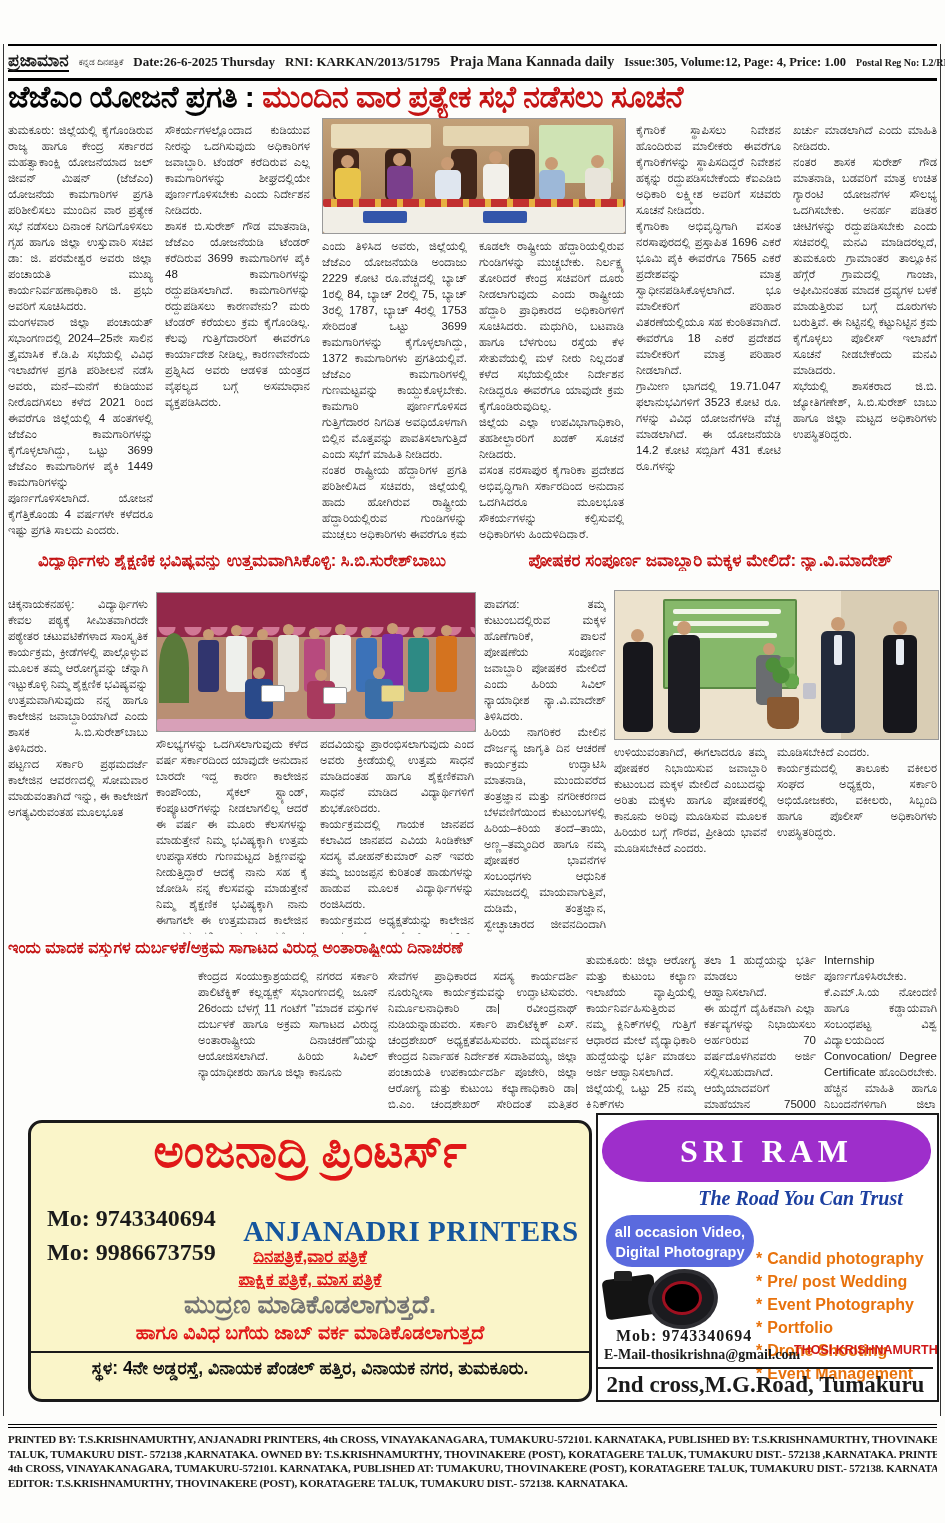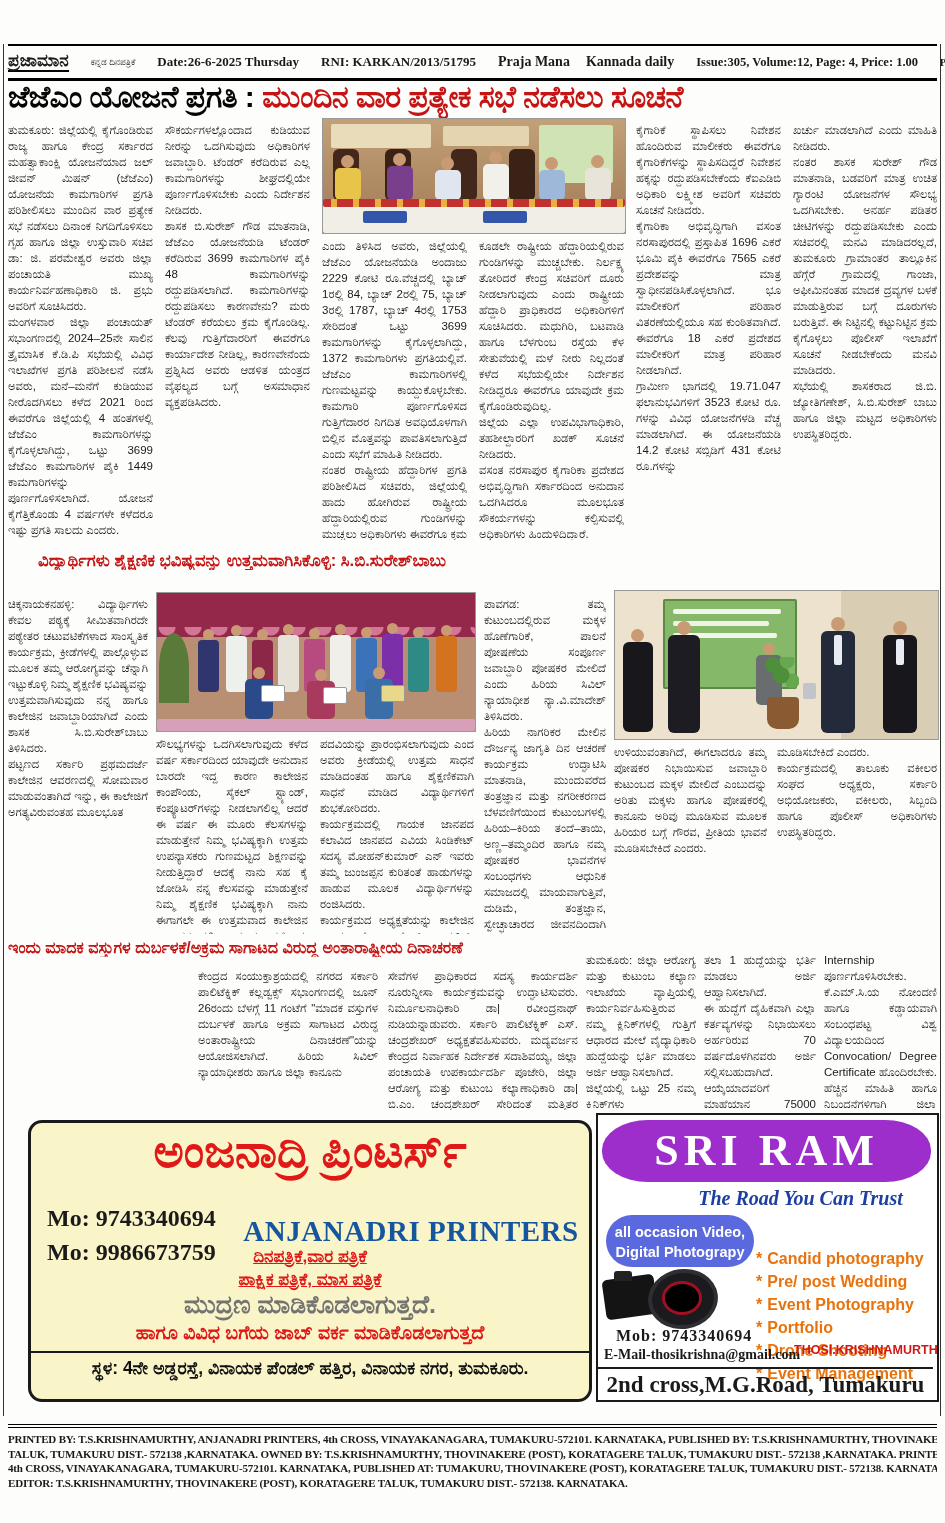--- a/index.html
+++ b/index.html
@@ -2,21 +2,21 @@
 <html><head>
 <meta charset="utf-8">
 <style>
   html,body{margin:0;padding:0;background:#888;}
   #page{position:relative;width:945px;height:1523px;background:#fdfdfb;margin:0 auto;
         font-family:"Liberation Sans","DejaVu Sans",sans-serif;color:#1a1a1a;overflow:hidden;}
   .abs{position:absolute;}
   .serif{font-family:"Liberation Serif","DejaVu Serif",serif;}
   
   #mhead{left:8px;top:44px;width:929px;height:32px;border-top:2px solid #000;border-bottom:3px solid #000;
-         display:flex;align-items:center;gap:22px;}
+         display:flex;align-items:center;gap:10px;}
   .logo-kn{font-weight:bold;font-size:17px;border-bottom:2px solid #000;line-height:1.1;white-space:nowrap;}
   .logo-sub{font-size:9px;white-space:nowrap;}
   .mh-b{font-weight:bold;white-space:nowrap;}
   
   .hl-main{left:8px;top:80px;width:929px;font-weight:bold;font-size:30px;white-space:nowrap;letter-spacing:-.5px;}
   .col{font-size:11.5px;line-height:16px;text-align:justify;white-space:pre-line;overflow:hidden;}
   .hl2{font-weight:bold;color:#c41414;text-align:center;white-space:nowrap;overflow:hidden;}
   .hl4{font-weight:bold;color:#141414;text-align:center;white-space:nowrap;overflow:hidden;}
   .ph{position:absolute;overflow:hidden;border:1px solid #999;}
   .pr{position:absolute;border-radius:2px;}
@@ -98,20 +98,21 @@
 ಜಿಲ್ಲೆಯ ಎಲ್ಲಾ ಉಪವಿಭಾಗಾಧಿಕಾರಿ, ತಹಶೀಲ್ದಾರರಿಗೆ ಖಡಕ್ ಸೂಚನೆ ನೀಡಿದರು.
 ವಸಂತ ನರಸಾಪುರ ಕೈಗಾರಿಕಾ ಪ್ರದೇಶದ ಅಭಿವೃದ್ಧಿಗಾಗಿ ಸರ್ಕಾರದಿಂದ ಅನುದಾನ ಒದಗಿಸಿದರೂ ಮೂಲಭೂತ ಸೌಕರ್ಯಗಳನ್ನು ಕಲ್ಪಿಸುವಲ್ಲಿ ಅಧಿಕಾರಿಗಳು ಹಿಂದುಳಿದಿದ್ದಾರೆ.</div>
   <div class="abs col" style="left:636px;top:122px;width:145px;height:418px;">ಕೈಗಾರಿಕೆ ಸ್ಥಾಪಿಸಲು ನಿವೇಶನ ಹೊಂದಿರುವ ಮಾಲೀಕರು ಈವರೆಗೂ ಕೈಗಾರಿಕೆಗಳನ್ನು ಸ್ಥಾಪಿಸದಿದ್ದರೆ ನಿವೇಶನ ಹಕ್ಕನ್ನು ರದ್ದುಪಡಿಸಬೇಕೆಂದು ಕೆಐಎಡಿಬಿ ಅಧಿಕಾರಿ ಲಕ್ಷ್ಮೀಶ ಅವರಿಗೆ ಸಚಿವರು ಸೂಚನೆ ನೀಡಿದರು.
 ಕೈಗಾರಿಕಾ ಅಭಿವೃದ್ಧಿಗಾಗಿ ವಸಂತ ನರಸಾಪುರದಲ್ಲಿ ಪ್ರಸ್ತಾಪಿತ 1696 ಎಕರೆ ಭೂಮಿ ಪೈಕಿ ಈವರೆಗೂ 7565 ಎಕರೆ ಪ್ರದೇಶವನ್ನು ಮಾತ್ರ ಸ್ವಾಧೀನಪಡಿಸಿಕೊಳ್ಳಲಾಗಿದೆ. ಭೂ ಮಾಲೀಕರಿಗೆ ಪರಿಹಾರ ವಿತರಣೆಯಲ್ಲಿಯೂ ಸಹ ಕುಂಠಿತವಾಗಿದೆ. ಈವರೆಗೂ 18 ಎಕರೆ ಪ್ರದೇಶದ ಮಾಲೀಕರಿಗೆ ಮಾತ್ರ ಪರಿಹಾರ ನೀಡಲಾಗಿದೆ.
 ಗ್ರಾಮೀಣ ಭಾಗದಲ್ಲಿ 19.71.047 ಫಲಾನುಭವಿಗಳಿಗೆ 3523 ಕೋಟಿ ರೂ. ಗಳನ್ನು ವಿವಿಧ ಯೋಜನೆಗಳಡಿ ವೆಚ್ಚ ಮಾಡಲಾಗಿದೆ. ಈ ಯೋಜನೆಯಡಿ 14.2 ಕೋಟಿ ಸಬ್ಸಿಡಿಗೆ 431 ಕೋಟಿ ರೂ.ಗಳನ್ನು</div>
   <div class="abs col" style="left:793px;top:122px;width:144px;height:418px;">ಖರ್ಚು ಮಾಡಲಾಗಿದೆ ಎಂದು ಮಾಹಿತಿ ನೀಡಿದರು.
 ನಂತರ ಶಾಸಕ ಸುರೇಶ್ ಗೌಡ ಮಾತನಾಡಿ, ಬಡವರಿಗೆ ಮಾತ್ರ ಉಚಿತ ಗ್ಯಾರಂಟಿ ಯೋಜನೆಗಳ ಸೌಲಭ್ಯ ಒದಗಿಸಬೇಕು. ಅನರ್ಹ ಪಡಿತರ ಚೀಟಿಗಳನ್ನು ರದ್ದುಪಡಿಸಬೇಕು ಎಂದು ಸಚಿವರಲ್ಲಿ ಮನವಿ ಮಾಡಿದರಲ್ಲದೆ, ತುಮಕೂರು ಗ್ರಾಮಾಂತರ ತಾಲ್ಲೂಕಿನ ಹೆಗ್ಗೆರೆ ಗ್ರಾಮದಲ್ಲಿ ಗಾಂಜಾ, ಅಫೀಮಿನಂತಹ ಮಾದಕ ದ್ರವ್ಯಗಳ ಬಳಕೆ ಮಾಡುತ್ತಿರುವ ಬಗ್ಗೆ ದೂರುಗಳು ಬರುತ್ತಿವೆ. ಈ ನಿಟ್ಟಿನಲ್ಲಿ ಕಟ್ಟುನಿಟ್ಟಿನ ಕ್ರಮ ಕೈಗೊಳ್ಳಲು ಪೊಲೀಸ್ ಇಲಾಖೆಗೆ ಸೂಚನೆ ನೀಡಬೇಕೆಂದು ಮನವಿ ಮಾಡಿದರು.
 ಸಭೆಯಲ್ಲಿ ಶಾಸಕರಾದ ಜಿ.ಬಿ. ಜ್ಯೋತಿಗಣೇಶ್, ಸಿ.ಬಿ.ಸುರೇಶ್ ಬಾಬು ಹಾಗೂ ಜಿಲ್ಲಾ ಮಟ್ಟದ ಅಧಿಕಾರಿಗಳು ಉಪಸ್ಥಿತರಿದ್ದರು.</div>
 
   <div class="abs hl2" style="left:8px;top:551px;width:468px;font-size:16.5px;">ವಿದ್ಯಾರ್ಥಿಗಳು ಶೈಕ್ಷಣಿಕ ಭವಿಷ್ಯವನ್ನು ಉತ್ತಮವಾಗಿಸಿಕೊಳ್ಳಿ: ಸಿ.ಬಿ.ಸುರೇಶ್‌ಬಾಬು</div>
+  <div class="abs hl2" style="left:484px;top:551px;width:453px;font-size:17px;">ಪೋಷಕರ ಸಂಪೂರ್ಣ ಜವಾಬ್ದಾರಿ ಮಕ್ಕಳ ಮೇಲಿದೆ: ನ್ಯಾ.ವಿ.ಮಾದೇಶ್</div>
 
   <div class="ph" style="left:156px;top:592px;width:318px;height:138px;background:linear-gradient(#93284a 0 44px,#b98f74 44px);">
     <div class="pr" style="left:0;top:34px;width:318px;height:14px;background:radial-gradient(circle at 10px 0,#d17795 8px,transparent 9px);background-size:26px 14px;background-repeat:repeat-x;"></div>
     <div class="pr" style="left:2px;top:40px;width:30px;height:70px;background:#5a7a3a;border-radius:50% 50% 0 0;"></div>
     <div class="hd" style="left:46px;top:36px;width:11px;height:11px;"></div>
       <div class="pr" style="left:41px;top:47px;width:21px;height:52px;background:#31356e;border-radius:4px;"></div>
     <div class="hd" style="left:74px;top:32px;width:11px;height:11px;"></div>
       <div class="pr" style="left:69px;top:43px;width:21px;height:56px;background:#eef0ec;border-radius:4px;"></div>
     <div class="hd" style="left:100px;top:36px;width:11px;height:11px;"></div>
       <div class="pr" style="left:95px;top:47px;width:21px;height:52px;background:#8c2748;border-radius:4px;"></div>
@@ -195,21 +196,21 @@
     </div>
     <div class="abs serif" style="left:210px;top:92px;width:340px;font-weight:bold;font-size:29px;color:#15569e;letter-spacing:.5px;">ANJANADRI PRINTERS</div>
     <div style="margin-top:66px;font-weight:bold;font-size:17px;color:#e01818;text-decoration:underline;">ದಿನಪತ್ರಿಕೆ,ವಾರ ಪತ್ರಿಕೆ</div>
     <div style="margin-top:3px;font-weight:bold;font-size:17px;color:#e01818;text-decoration:underline;">ಪಾಕ್ಷಿಕ ಪತ್ರಿಕೆ, ಮಾಸ ಪತ್ರಿಕೆ</div>
     <div style="font-weight:bold;font-size:25px;color:#737373;">ಮುದ್ರಣ ಮಾಡಿಕೊಡಲಾಗುತ್ತದೆ.</div>
     <div style="margin-top:2px;font-weight:bold;font-size:19px;color:#e01818;">ಹಾಗೂ ವಿವಿಧ ಬಗೆಯ ಜಾಬ್ ವರ್ಕ ಮಾಡಿಕೊಡಲಾಗುತ್ತದೆ</div>
     <div style="margin-top:7px;border-top:2px solid #1a1a1a;padding-top:5px;font-weight:bold;font-size:17.5px;color:#111;">ಸ್ಥಳ: 4ನೇ ಅಡ್ಡರಸ್ತೆ, ವಿನಾಯಕ ಪೆಂಡಲ್ ಹತ್ತಿರ, ವಿನಾಯಕ ನಗರ, ತುಮಕೂರು.</div>
   </div>
 
   <div id="ad2" class="abs">
-    <div class="abs serif" style="left:4px;top:5px;width:329px;height:62px;background:#9e2ecb;border-radius:46px/30px;color:#fff;font-weight:bold;font-size:44px;letter-spacing:5px;text-align:center;line-height:62px;">SRI RAM</div>
+    <div class="abs serif" style="left:4px;top:5px;width:329px;height:62px;background:#9e2ecb;border-radius:46px/30px;color:#fff;font-weight:bold;font-size:32px;letter-spacing:5px;text-align:center;line-height:62px;">SRI RAM</div>
     <div class="abs serif" style="left:70px;top:72px;width:265px;font-style:italic;font-weight:bold;font-size:20px;color:#1c3fa0;text-align:center;">The Road You Can Trust</div>
     <div class="pill" style="left:8px;top:100px;width:148px;height:44px;">
       <div>all occasion Video,</div>
       <div>Digital Photograpy</div>
     </div>
     <div class="svc">
       <div><b>*</b><span>Candid photography</span></div>
       <div><b>*</b><span>Pre/ post Wedding</span></div>
       <div><b>*</b><span>Event Photography</span></div>
       <div><b>*</b><span>Portfolio</span></div>

